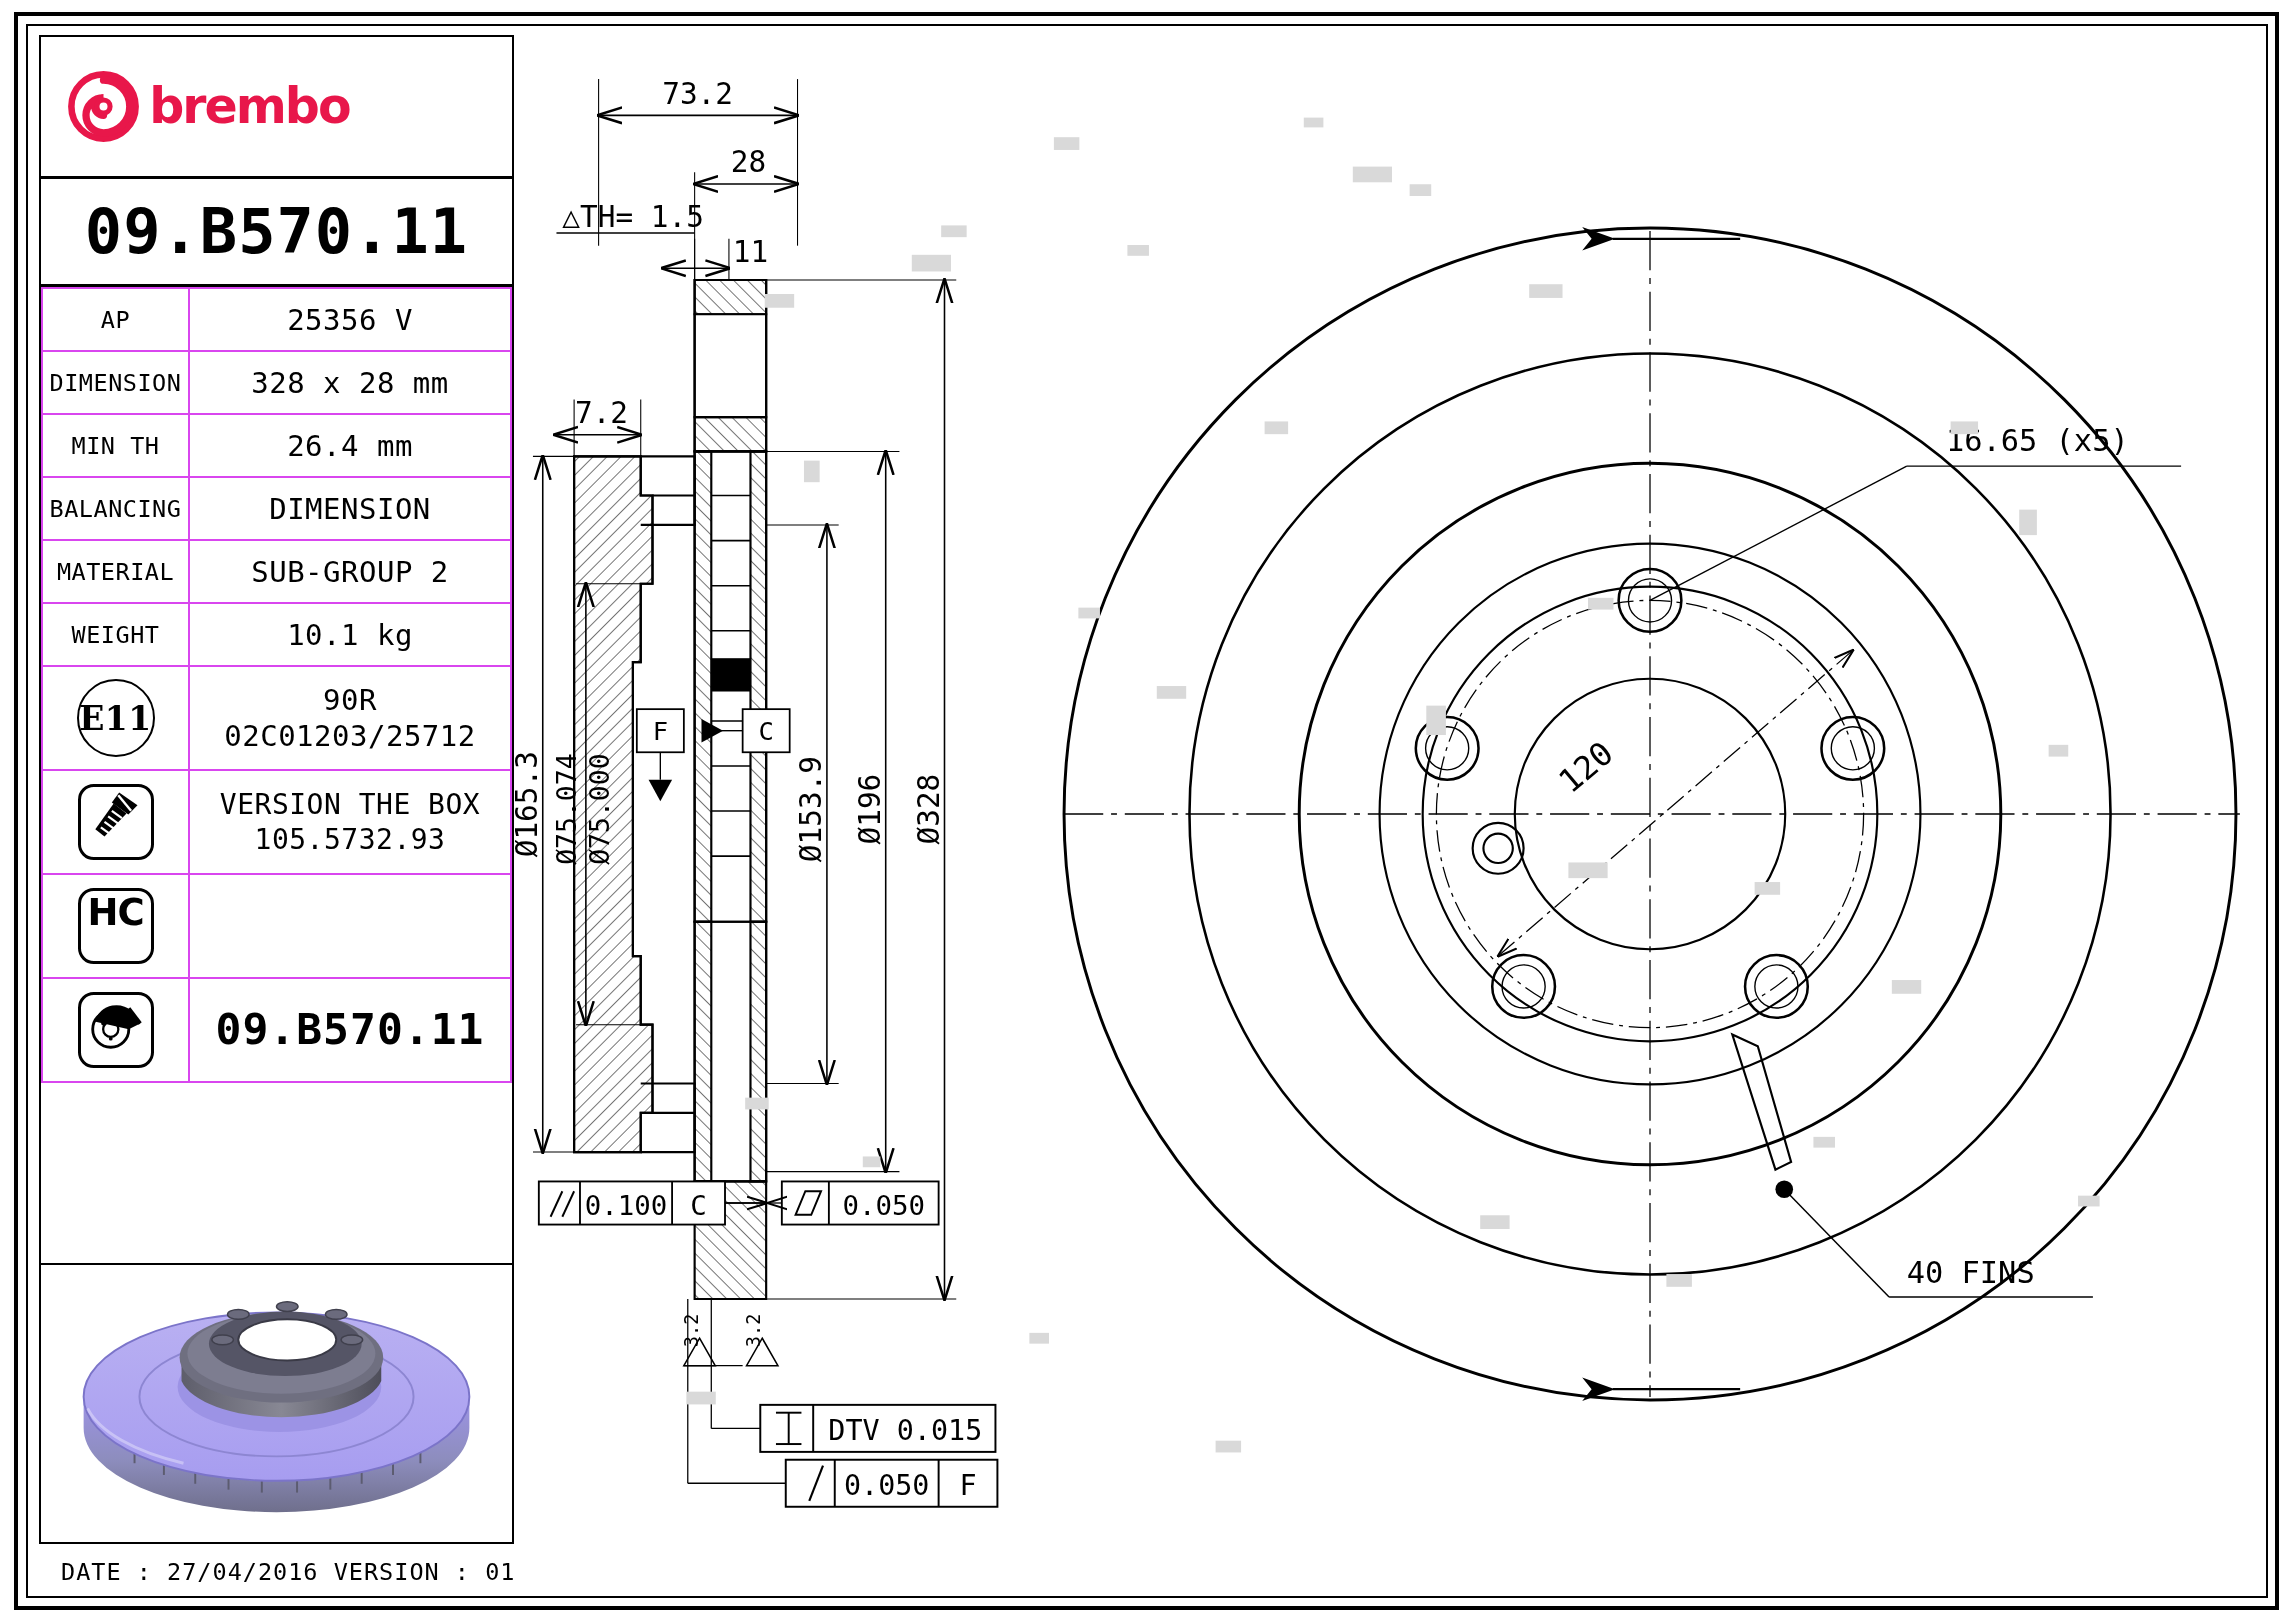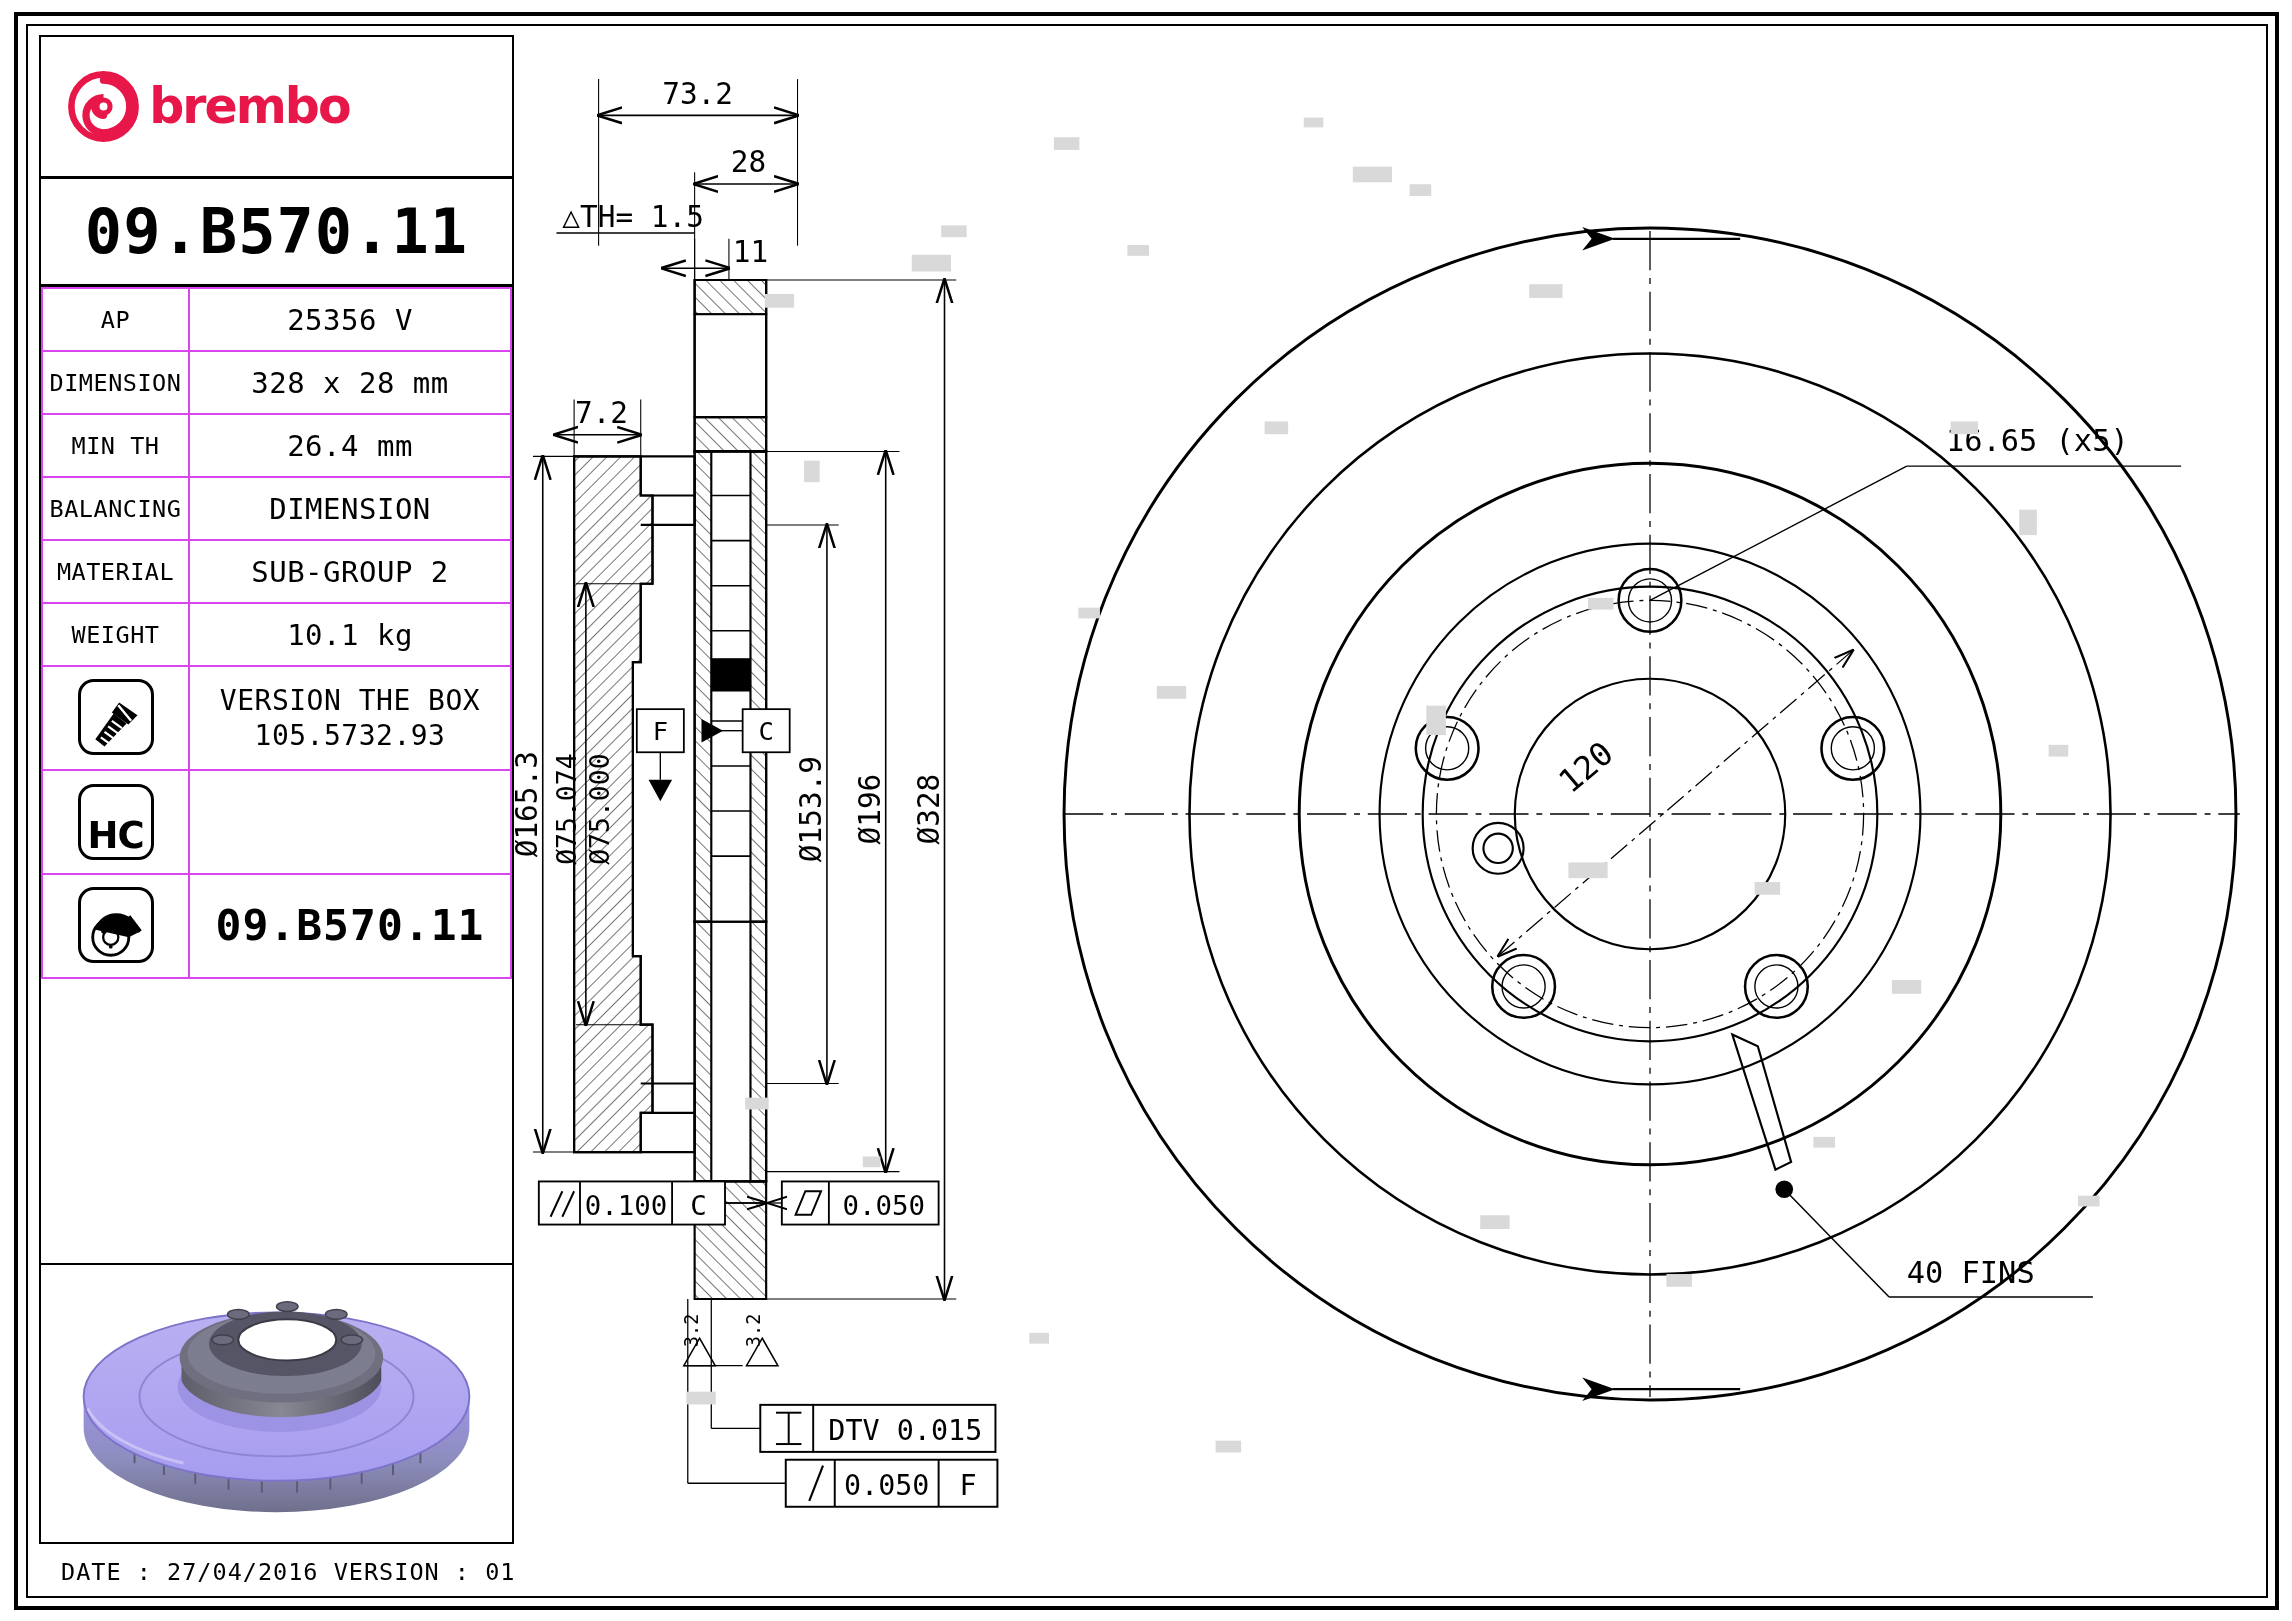--- a/index.html
+++ b/index.html
@@ -76,21 +76,21 @@
 
   
   .e11{
     width:74px;height:74px;border:2.9px solid #000;border-radius:50%;
     display:inline-flex;align-items:center;justify-content:center;
     font-family:"DejaVu Serif","Liberation Serif",serif;
     font-weight:bold;font-size:33px;line-height:1;
   }
   .sqbadge{
     width:76px;height:76px;border:3.9px solid #000;border-radius:15.7px;
-    display:inline-flex;align-items:flex-end;justify-content:center;
+    display:inline-flex;align-items:flex-start;justify-content:center;
     box-sizing:border-box;
   }
   .sqbadge.hc{
     font-family:"DejaVu Sans","Liberation Sans",sans-serif;
     font-weight:bold;font-size:37px;letter-spacing:-1px;
   }
 
   
   .render-cell{
     position:absolute;left:0;bottom:0;width:100%;height:279px;
@@ -157,20 +157,31 @@
         </tr>
         <tr>
           <td class="label">MATERIAL</td>
           <td class="value">SUB-GROUP 2</td>
         </tr>
         <tr>
           <td class="label">WEIGHT</td>
           <td class="value">10.1 kg</td>
         </tr>
 
+        <tr>
+          <td class="label iconcell">
+            <span class="e11">
+              <span>E11</span>
+            </span>
+          </td>
+          <td class="tall">
+            <div style="font-size:29px">90R</div>
+            <div style="font-size:29px">02C01203/25712</div>
+          </td>
+        </tr>
 
         <tr>
           <td class="label iconcell">
             <span class="sqbadge">
               <svg width="55" height="55" viewBox="0 0 60 60">
                 <polygon points="34,6 54,20 44,30 26,17" fill="#000"></polygon>
                 <polygon points="8,46 28,18 42,29 18,54" fill="#000"></polygon>
                 <g stroke="#fff" stroke-width="2.4">
                   <line x1="14" y1="44" x2="25" y2="52"></line>
                   <line x1="18" y1="38" x2="29" y2="46"></line>

